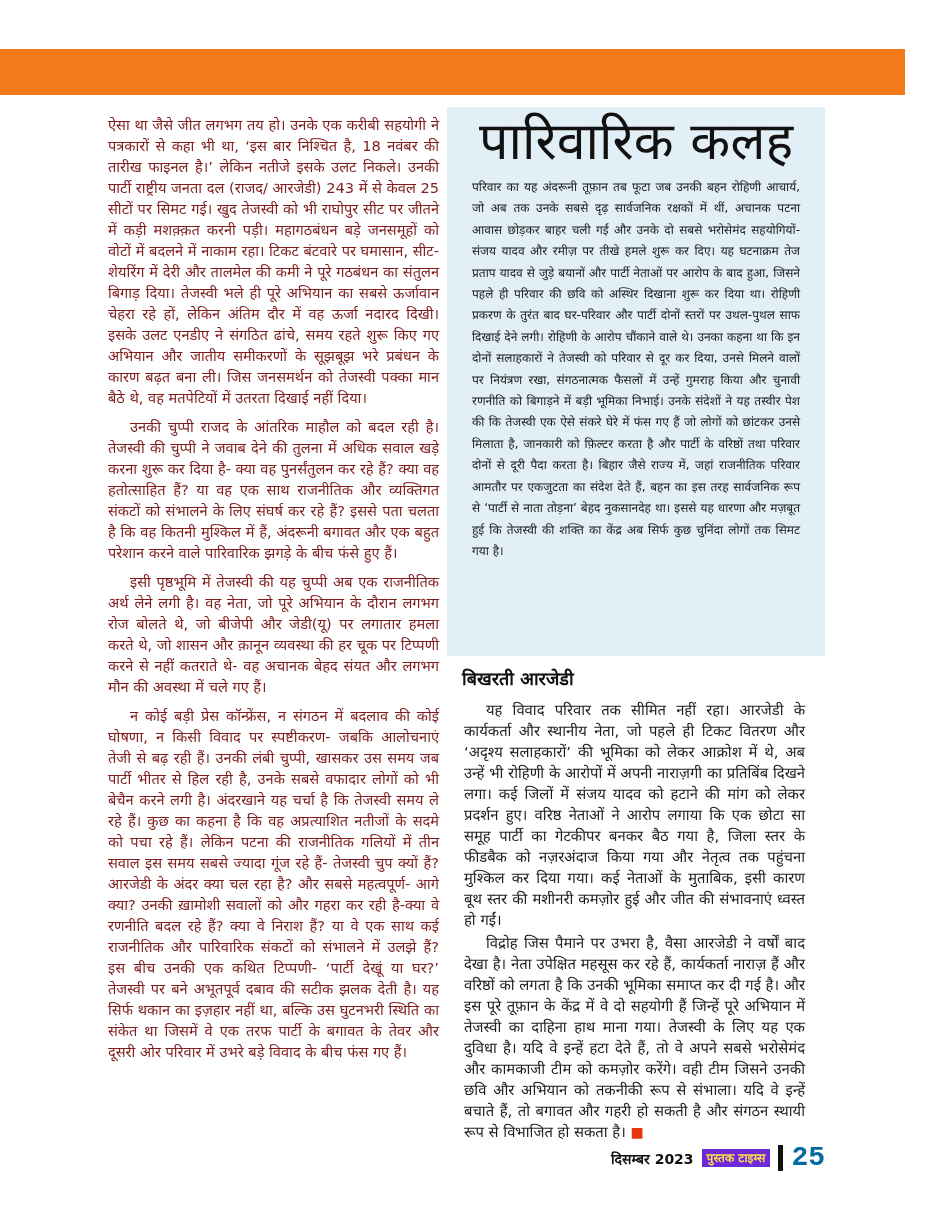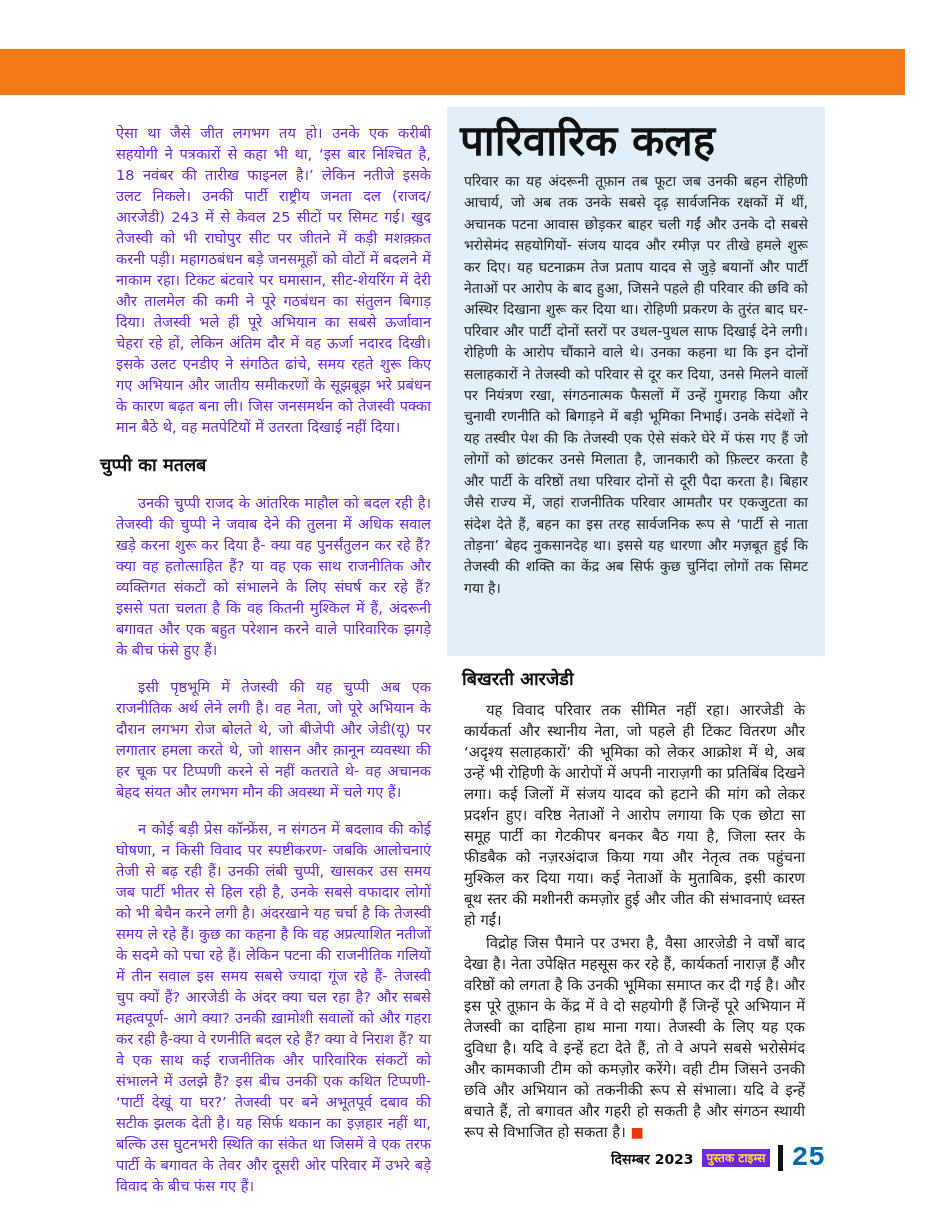--- a/index.html
+++ b/index.html
@@ -5,38 +5,38 @@
   html,body{margin:0;padding:0;}
   body{
     width:945px;height:1223px;position:relative;background:#ffffff;
     font-family:"DejaVu Sans","Liberation Sans",sans-serif;
     color:#1c1c1c;overflow:hidden;
   }
   .orange-bar{position:absolute;left:0;top:49px;width:905px;height:46px;background:#f57a1a;}
   
   .left-col{position:absolute;left:100px;top:106px;width:347px;}
   .left-col p{
-    margin:16px;font-size:14.6px;line-height:21px;text-align:justify;
-    color:#6d28d9;
+    margin:8px;font-size:14.6px;line-height:21px;text-align:justify;
+    color:#7f1d1d;
   }
   .left-col p.indent{text-indent:22px;}
   .sec-head{
     font-size:18px;font-weight:bold;color:#111;margin:17px 0 8px 0;line-height:22px;
   }
   
   .family-box{
     position:absolute;left:447px;top:107px;width:378px;height:549px;
     background:#e2eff6;box-sizing:border-box;padding:8px 13px 10px 13px;
   }
   .family-box h1{
-    margin:2px 0 6px 0;text-align:left;font-size:42px;line-height:48px;
-    font-weight:bold;color:#111;letter-spacing:0px;
+    margin:2px 0 6px 0;text-align:center;font-size:52px;line-height:48px;
+    font-weight:normal;color:#111;letter-spacing:0px;
   }
   .family-box p{
-    margin:4px;font-size:14px;line-height:21.4px;text-align:justify;color:#1c1c1c;
+    margin:12px;font-size:12px;line-height:21.4px;text-align:justify;color:#1c1c1c;
   }
   
   .rjd-section{position:absolute;left:462px;top:668px;width:345px;}
   .rjd-section .sec-head{margin:0 0 9px 0;}
   .rjd-section p{
     margin:2px;font-size:14.8px;line-height:21px;text-align:justify;color:#1c1c1c;
   }
   .rjd-section p.indent{text-indent:22px;}
   .end-square{color:#e8380d;font-size:14px;}
   
@@ -52,21 +52,20 @@
   .footer .divider{width:5px;height:26px;background:#111;}
   .footer .pageno{font-size:28px;font-weight:bold;color:#0369a1;line-height:26px;font-family:Liberation Mono, monospace;}
 </style>
 </head>
 <body>
 
 <div class="orange-bar"></div>
 
 <div class="left-col">
   <p>ऐसा था जैसे जीत लगभग तय हो। उनके एक करीबी सहयोगी ने पत्रकारों से कहा भी था, ‘इस बार निश्चित है, 18 नवंबर की तारीख फाइनल है।’ लेकिन नतीजे इसके उलट निकले। उनकी पार्टी राष्ट्रीय जनता दल (राजद/ आरजेडी) 243 में से केवल 25 सीटों पर सिमट गई। खुद तेजस्वी को भी राघोपुर सीट पर जीतने में कड़ी मशक़्क़त करनी पड़ी। महागठबंधन बड़े जनसमूहों को वोटों में बदलने में नाकाम रहा। टिकट बंटवारे पर घमासान, सीट-शेयरिंग में देरी और तालमेल की कमी ने पूरे गठबंधन का संतुलन बिगाड़ दिया। तेजस्वी भले ही पूरे अभियान का सबसे ऊर्जावान चेहरा रहे हों, लेकिन अंतिम दौर में वह ऊर्जा नदारद दिखी। इसके उलट एनडीए ने संगठित ढांचे, समय रहते शुरू किए गए अभियान और जातीय समीकरणों के सूझबूझ भरे प्रबंधन के कारण बढ़त बना ली। जिस जनसमर्थन को तेजस्वी पक्का मान बैठे थे, वह मतपेटियों में उतरता दिखाई नहीं दिया।</p>
-  <div class="sec-head">चुप्पी का मतलब</div>
   <p class="indent">उनकी चुप्पी राजद के आंतरिक माहौल को बदल रही है। तेजस्वी की चुप्पी ने जवाब देने की तुलना में अधिक सवाल खड़े करना शुरू कर दिया है- क्या वह पुनर्संतुलन कर रहे हैं? क्या वह हतोत्साहित हैं? या वह एक साथ राजनीतिक और व्यक्तिगत संकटों को संभालने के लिए संघर्ष कर रहे हैं? इससे पता चलता है कि वह कितनी मुश्किल में हैं, अंदरूनी बगावत और एक बहुत परेशान करने वाले पारिवारिक झगड़े के बीच फंसे हुए हैं।</p>
   <p class="indent">इसी पृष्ठभूमि में तेजस्वी की यह चुप्पी अब एक राजनीतिक अर्थ लेने लगी है। वह नेता, जो पूरे अभियान के दौरान लगभग रोज बोलते थे, जो बीजेपी  और जेडी(यू) पर लगातार हमला करते थे, जो शासन और क़ानून व्यवस्था की हर चूक पर टिप्पणी करने से नहीं कतराते थे- वह अचानक बेहद संयत और लगभग मौन की अवस्था में चले गए हैं।</p>
   <p class="indent">न कोई बड़ी प्रेस कॉन्फ्रेंस, न संगठन में बदलाव की कोई घोषणा, न किसी विवाद पर स्पष्टीकरण- जबकि आलोचनाएं तेजी से बढ़ रही हैं। उनकी लंबी चुप्पी, खासकर उस समय जब पार्टी भीतर से हिल रही है, उनके सबसे वफादार लोगों को भी बेचैन करने लगी है। अंदरखाने यह चर्चा है कि तेजस्वी समय ले रहे हैं। कुछ का कहना है कि वह अप्रत्याशित नतीजों के सदमे को पचा रहे हैं। लेकिन पटना की राजनीतिक गलियों में तीन सवाल इस समय सबसे ज्यादा गूंज रहे हैं- तेजस्वी चुप क्यों हैं? आरजेडी के अंदर क्या चल रहा है? और सबसे महत्वपूर्ण- आगे क्या? उनकी ख़ामोशी सवालों को और गहरा कर रही है-क्या वे रणनीति बदल रहे हैं? क्या वे निराश हैं? या वे एक साथ कई राजनीतिक और पारिवारिक संकटों को संभालने में उलझे हैं? इस बीच उनकी एक कथित टिप्पणी- ‘पार्टी देखूं या घर?’ तेजस्वी पर बने अभूतपूर्व दबाव की सटीक झलक देती है। यह सिर्फ थकान का इज़हार नहीं था, बल्कि उस घुटनभरी स्थिति का संकेत था जिसमें वे एक तरफ पार्टी के बगावत के तेवर और दूसरी ओर परिवार में उभरे बड़े विवाद के बीच फंस गए हैं।</p>
 </div>
 
 <div class="family-box">
   <h1>पारिवारिक कलह</h1>
   <p>परिवार का यह अंदरूनी तूफ़ान तब फूटा जब उनकी बहन रोहिणी आचार्य, जो अब तक उनके सबसे दृढ़ सार्वजनिक रक्षकों में थीं, अचानक पटना आवास छोड़कर बाहर चली गईं और उनके दो सबसे भरोसेमंद सहयोगियों- संजय यादव और रमीज़ पर तीखे हमले शुरू कर दिए। यह घटनाक्रम तेज प्रताप यादव से जुड़े बयानों और पार्टी नेताओं पर आरोप के बाद हुआ, जिसने पहले ही परिवार की छवि को अस्थिर दिखाना शुरू कर दिया था। रोहिणी प्रकरण के तुरंत बाद घर-परिवार और पार्टी दोनों स्तरों पर उथल-पुथल साफ दिखाई देने लगी। रोहिणी के आरोप चौंकाने वाले थे। उनका कहना था कि इन दोनों सलाहकारों ने तेजस्वी को परिवार से दूर कर दिया, उनसे मिलने वालों पर नियंत्रण रखा, संगठनात्मक फैसलों में उन्हें गुमराह किया और चुनावी रणनीति को बिगाड़ने में बड़ी भूमिका निभाई। उनके संदेशों ने यह तस्वीर पेश की कि तेजस्वी एक ऐसे संकरे घेरे में फंस गए हैं जो लोगों को छांटकर उनसे मिलाता है, जानकारी को फ़िल्टर करता है और पार्टी के वरिष्ठों तथा परिवार दोनों से दूरी पैदा करता है। बिहार जैसे राज्य में, जहां राजनीतिक परिवार आमतौर पर एकजुटता का संदेश देते हैं, बहन का इस तरह सार्वजनिक रूप से ‘पार्टी से नाता तोड़ना’ बेहद नुकसानदेह था। इससे यह धारणा और मज़बूत हुई कि तेजस्वी की शक्ति का केंद्र अब सिर्फ कुछ चुनिंदा लोगों तक सिमट गया है।</p>
 </div>
 

